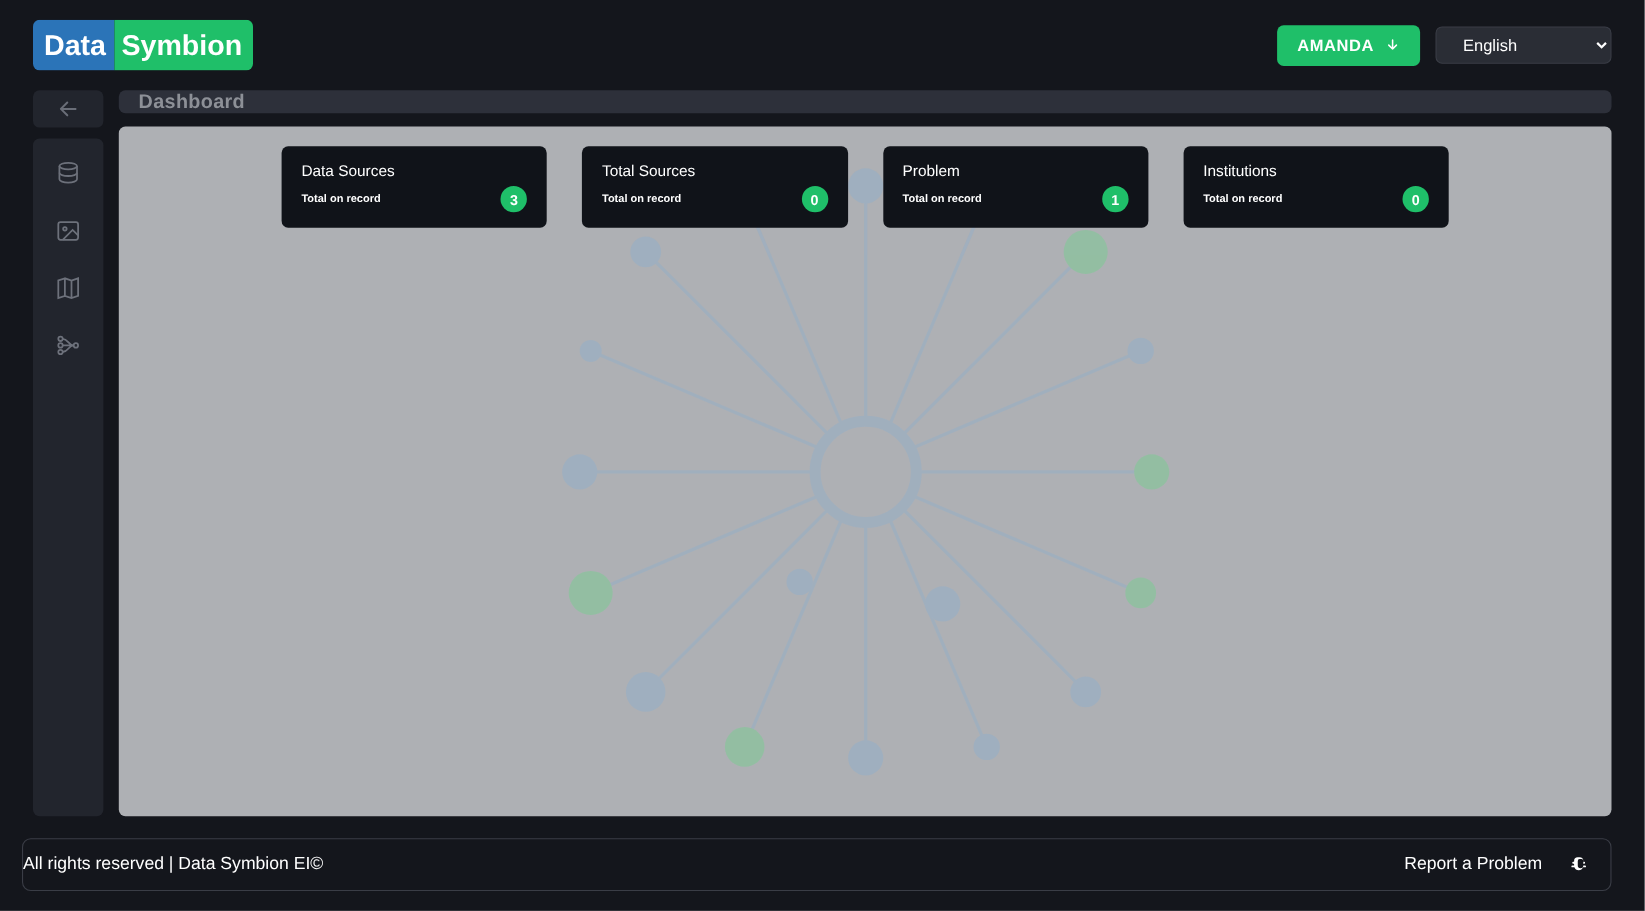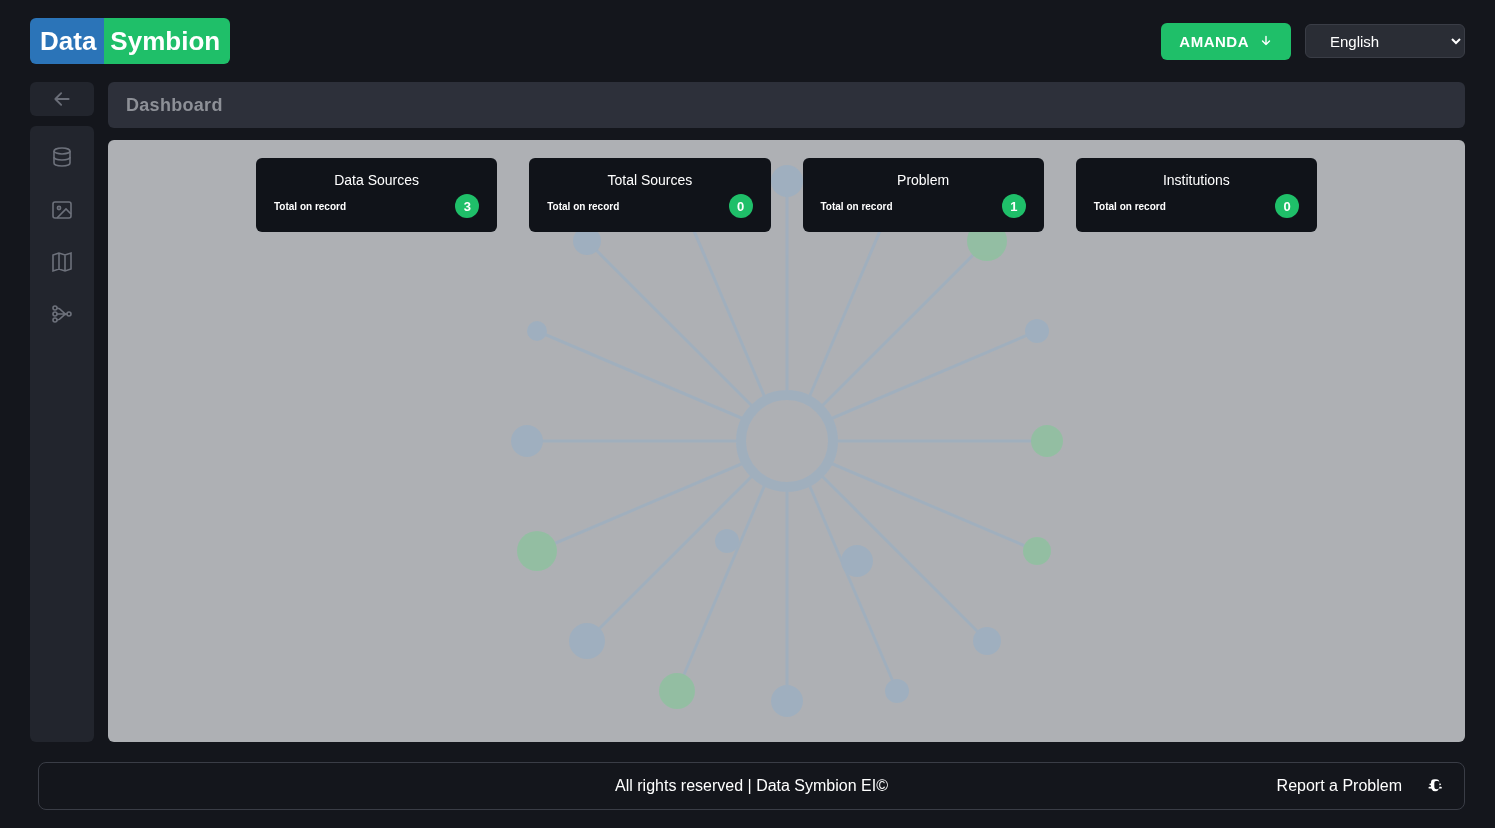--- a/index.html
+++ b/index.html
@@ -135,21 +135,21 @@
   .main-col{
     flex:1;
     display:flex;
     flex-direction:column;
     gap:12px;
     min-width:0;
   }
   .title-bar{
     background:var(--bg-titlebar);
     border-radius:6px;
-    height:46px;
+    height:21px;
     display:flex;
     align-items:center;
     padding:0 18px;
     font-weight:800;
     font-size:18px;
     color:#8d9097;
     letter-spacing:0.3px;
   }
   .content-area{
     flex:1;
@@ -179,21 +179,20 @@
     flex-wrap:nowrap;
     padding:0 130px 0 130px;
   }
   .card{
     background:var(--card-bg);
     border-radius:6px;
     padding:14px 18px;
     flex:1 1 0;
     min-width:0;
     color:#fff;
-    text-align:center;
   }
   .card-title{
     font-size:14px;
     font-weight:500;
     margin-bottom:6px;
   }
   .card-row{
     display:flex;
     align-items:center;
     justify-content:space-between;
@@ -207,27 +206,26 @@
     color:#fff;
     width:24px;height:24px;
     border-radius:50%;
     display:flex;align-items:center;justify-content:center;
     font-size:13px;
     font-weight:600;
   }
 
   
   .footer{
-    margin:6px 30px 18px 38px;
+    margin:6px 30px 18px 20px;
     border:1px solid var(--border-dark);
     border-radius:8px;
     height:48px;
     display:flex;
     align-items:center;
-    justify-content:center;
     position:relative;
     font-size:16px;
   }
   .footer .report{
     position:absolute;
     right:18px;
     display:flex;
     align-items:center;
     gap:24px;
     cursor:pointer;

